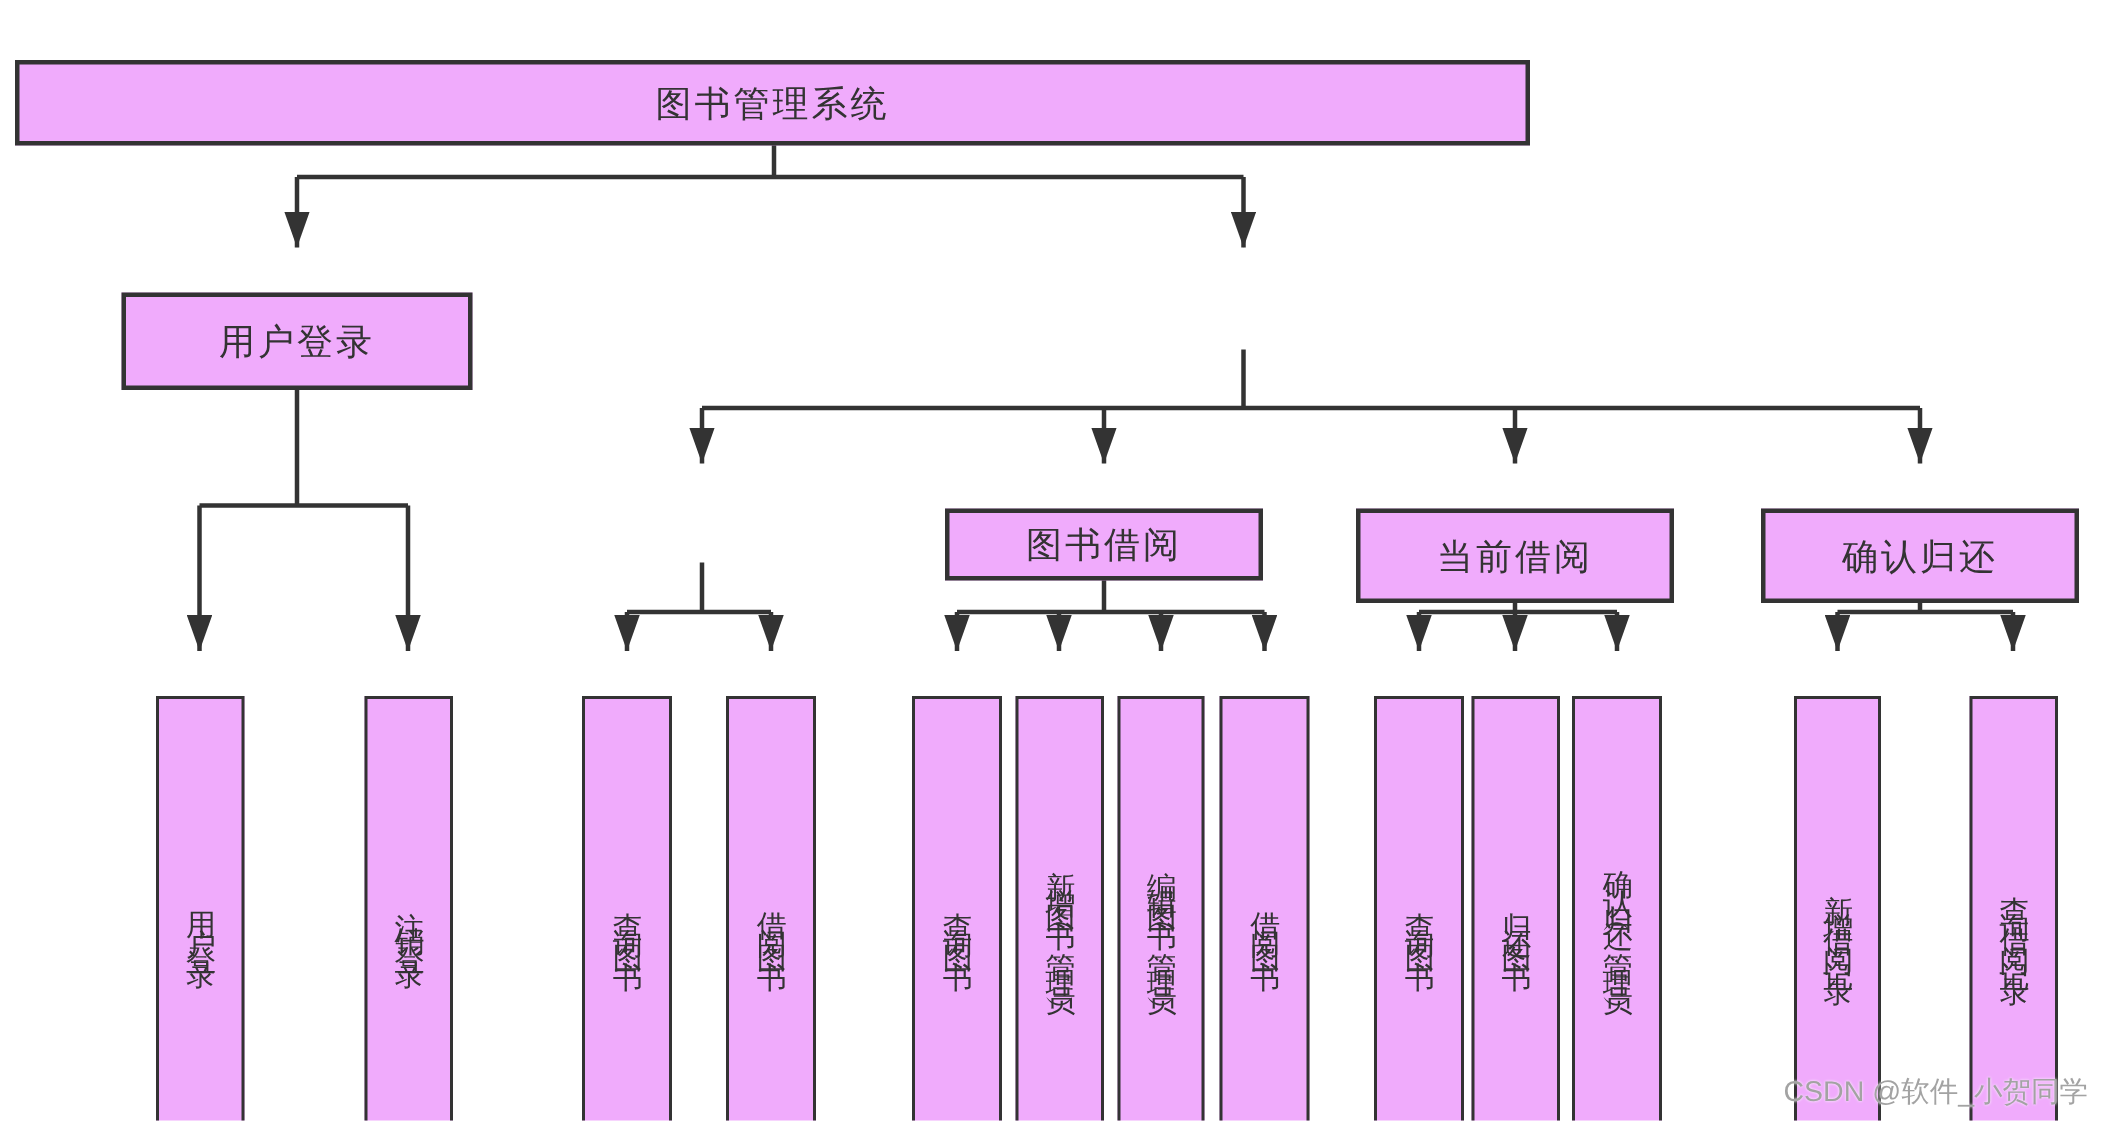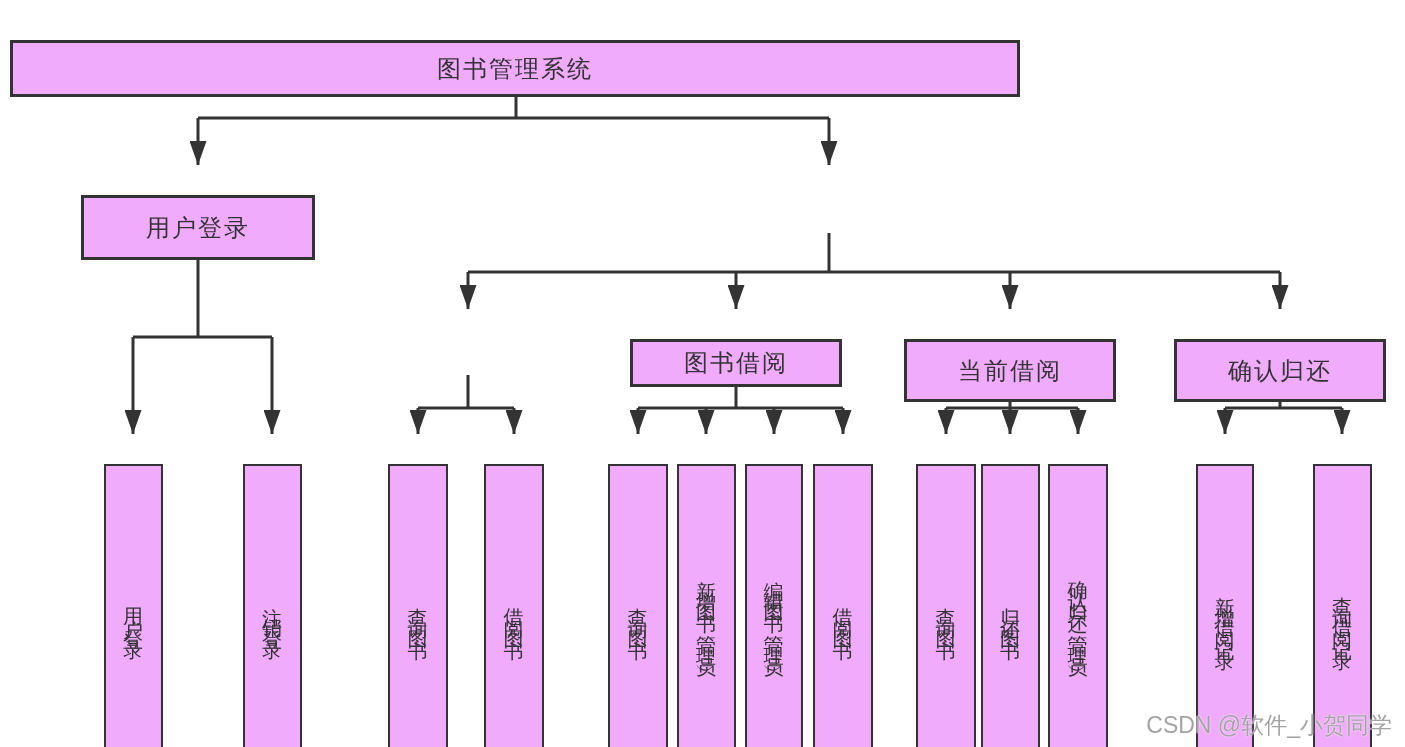--- a/index.html
+++ b/index.html
@@ -22,21 +22,21 @@
     margin-top: 27px;
   }
   .leaf { border-width: 2.5px; }
   .leaf span {
     writing-mode: vertical-rl;
     text-orientation: mixed;
     font-size: 20px; letter-spacing: 11px; line-height: 1.1;
   }
   .watermark {
     position: absolute; right: 13px; bottom: 6px;
-    font-size: 23px;
+    font-size: 19px;
     color: var(--watermark, #a3a3a3);
     text-shadow: 0 0 2px #ffffff;
     z-index: 5; white-space: nowrap;
   }
 </style>
 </head>
 <body>
 
 <div class="canvas">
 

